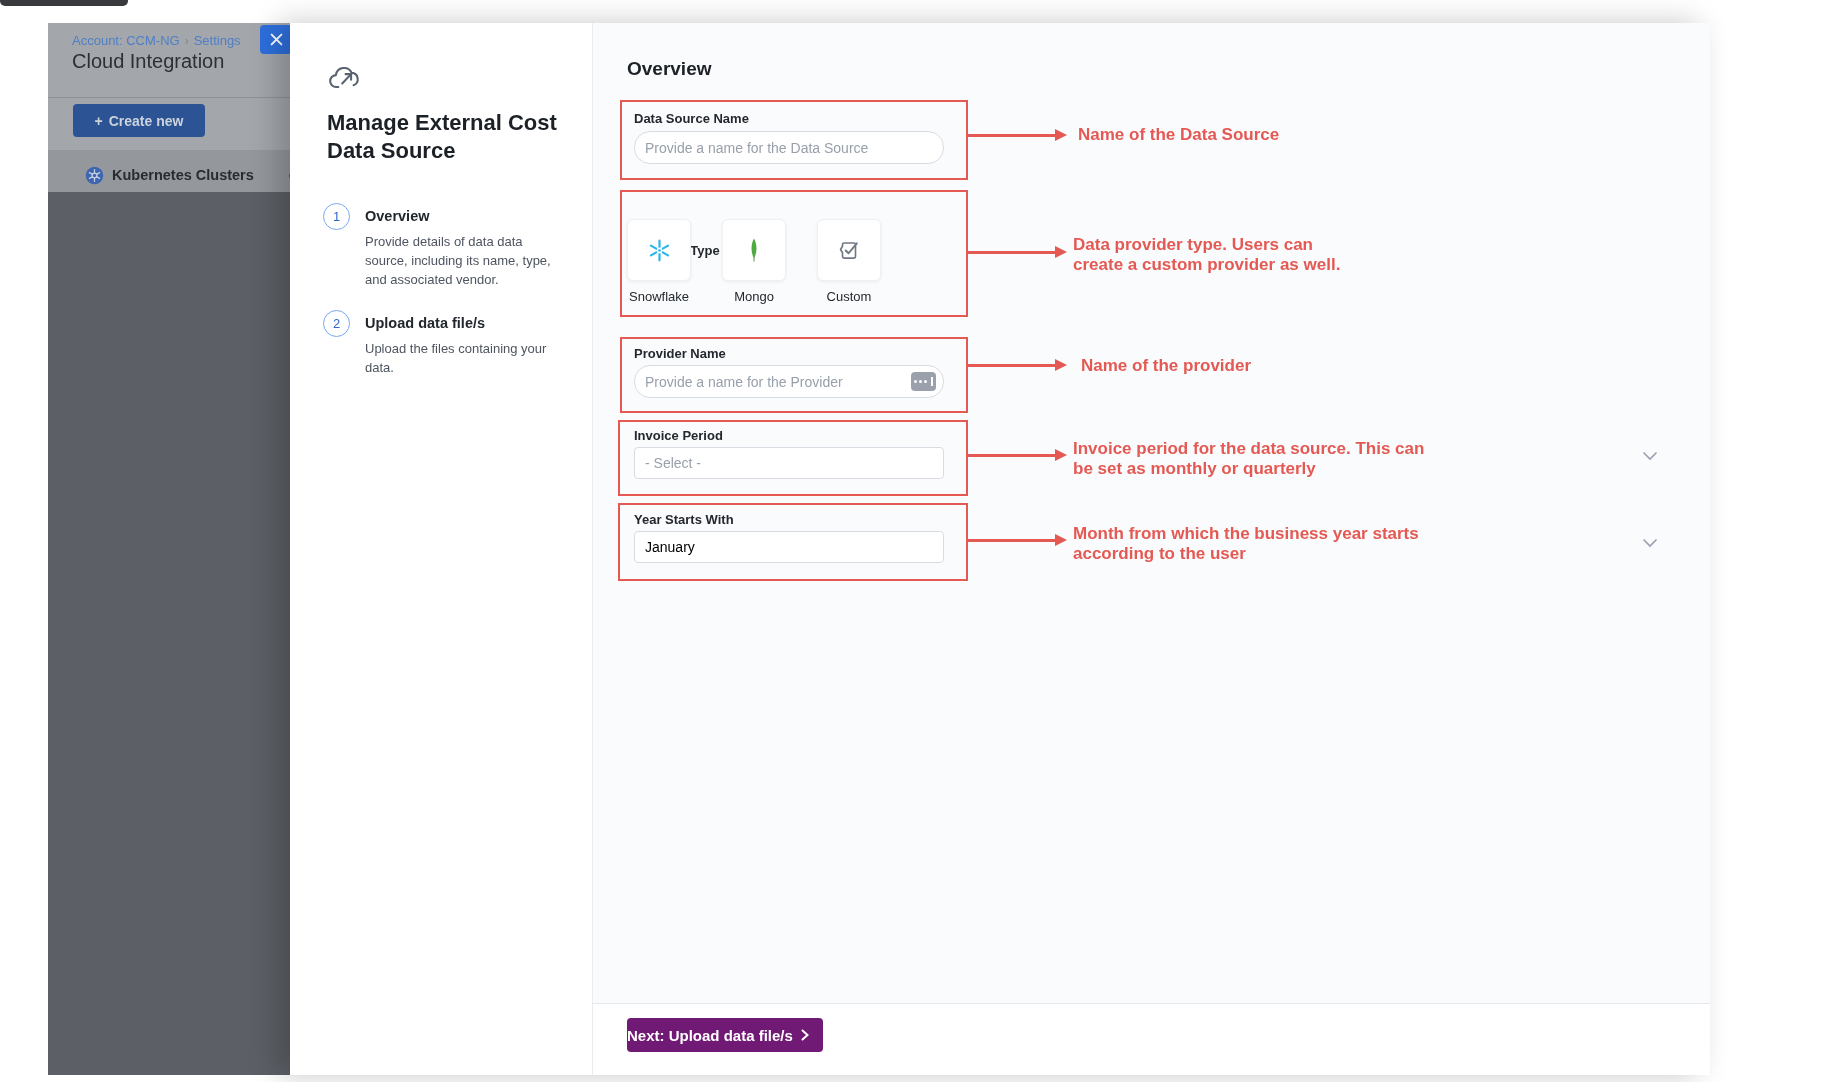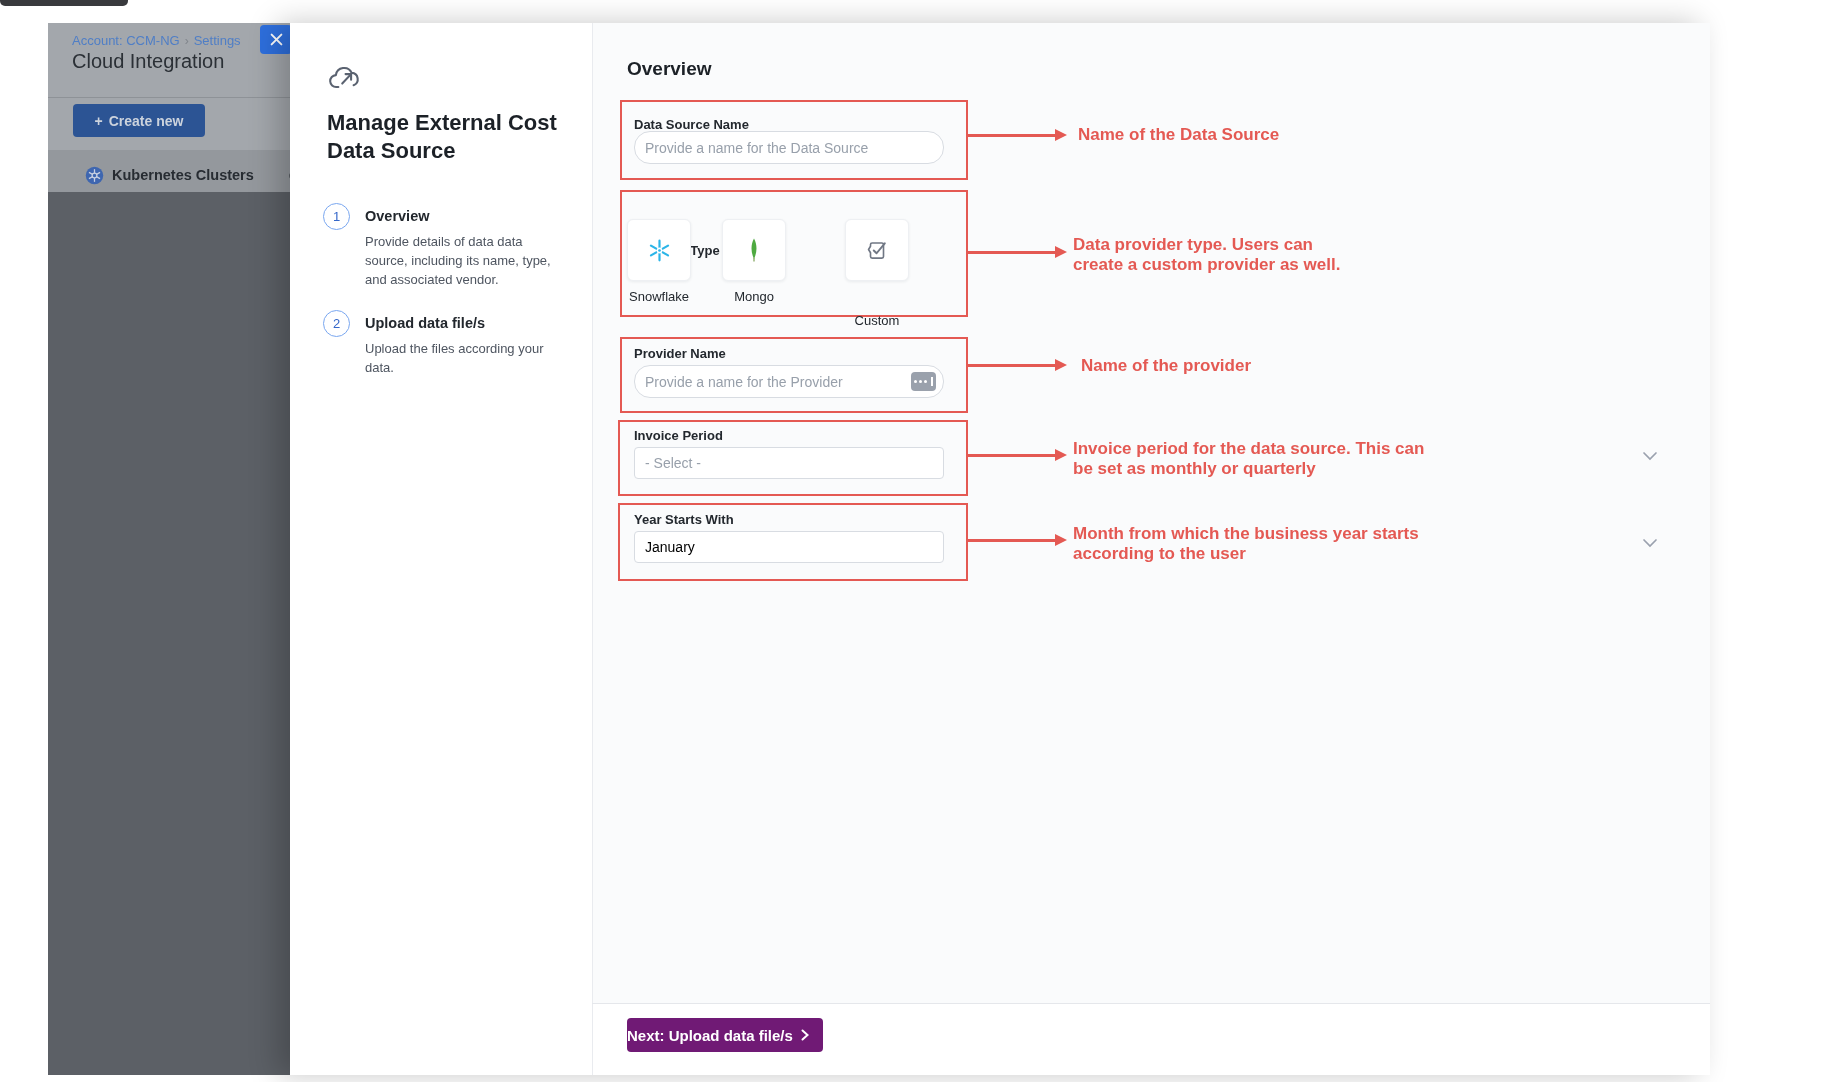--- a/index.html
+++ b/index.html
@@ -135,27 +135,27 @@
     <div class="abs step-circle" style="left:33px; top:180px;">
       <span>1</span>
     </div>
     <div class="abs step-label" style="left:75px; top:185px;">Overview</div>
     <div class="abs step-desc" style="left:75px; top:210px; width:198px;">Provide details of data data source, including its name, type, and associated vendor.</div>
 
     <div class="abs step-circle" style="left:33px; top:287px;">
       <span>2</span>
     </div>
     <div class="abs step-label" style="left:75px; top:292px;">Upload data file/s</div>
-    <div class="abs step-desc" style="left:75px; top:317px; width:190px;">Upload the files according your data.</div>
+    <div class="abs step-desc" style="left:75px; top:317px; width:190px;">Upload the files containing your data.</div>
 
     <div class="abs form-bg"></div>
     <div class="abs form-heading">Overview</div>
 
     <div class="abs red-box" style="left:330px; top:77px; width:348px; height:80px;"></div>
-    <div class="abs field-label" style="left:344px; top:94px;text-align:center;">Data Source Name</div>
+    <div class="abs field-label" style="left:344px; top:88px;text-align:center;">Data Source Name</div>
     <input class="abs text-input" style="left: 344px; top: 108px;" type="text" placeholder="Provide a name for the Data Source">
 
     <div class="abs red-box" style="left:330px; top:167px; width:348px; height:127px;"></div>
     <div class="abs field-label" style="left:344px; top:176px;margin-top:44px;">Provider Type</div>
 
     <div class="abs provider-card-wrap" style="left:337px; top:196px;">
       <div class="provider-card">
         <svg width="27" height="27" viewBox="0 0 26 26">
           <g stroke="#2bb5e8" stroke-width="2.1" stroke-linecap="round">
             <line x1="13" y1="3.5" x2="13" y2="22.5"></line>
@@ -172,21 +172,21 @@
     <div class="abs provider-card-wrap" style="left:432px; top:196px;">
       <div class="provider-card">
         <svg width="24" height="26" viewBox="0 0 24 26">
           <path d="M12 1.5 C8.9 7.2 8.7 14 11.4 20.6 L12 22.2 12.6 20.6 C15.3 14 15.1 7.2 12 1.5 Z" fill="#4faa41"></path>
           <line x1="12" y1="20.5" x2="12" y2="24.5" stroke="#8fae6d" stroke-width="1.4"></line>
         </svg>
       </div>
       <div class="provider-label">Mongo</div>
     </div>
 
-    <div class="abs provider-card-wrap" style="left:555px; top:196px;gap:24px;">
+    <div class="abs provider-card-wrap" style="left:527px; top:196px;">
       <div class="provider-card">
         <svg width="26" height="26" viewBox="0 0 24 24" fill="none" stroke="#707784" stroke-width="1.5" stroke-linecap="round" stroke-linejoin="round">
           <path d="M6 8.5 v-1.5 a1.5 1.5 0 0 1 1.5-1.5 h9 a1.5 1.5 0 0 1 1.5 1.5 v11 a1.5 1.5 0 0 1 -1.5 1.5 h-9 A1.5 1.5 0 0 1 6 18 v-3.5 l-1.8-3 1.8-3 Z"></path>
           <polyline points="9,12.5 11.6,15 19.2,5.8" stroke-width="1.8"></polyline>
         </svg>
       </div>
       <div class="provider-label">Custom</div>
     </div>
 
     <div class="abs red-box" style="left:330px; top:314px; width:348px; height:76px;"></div>

